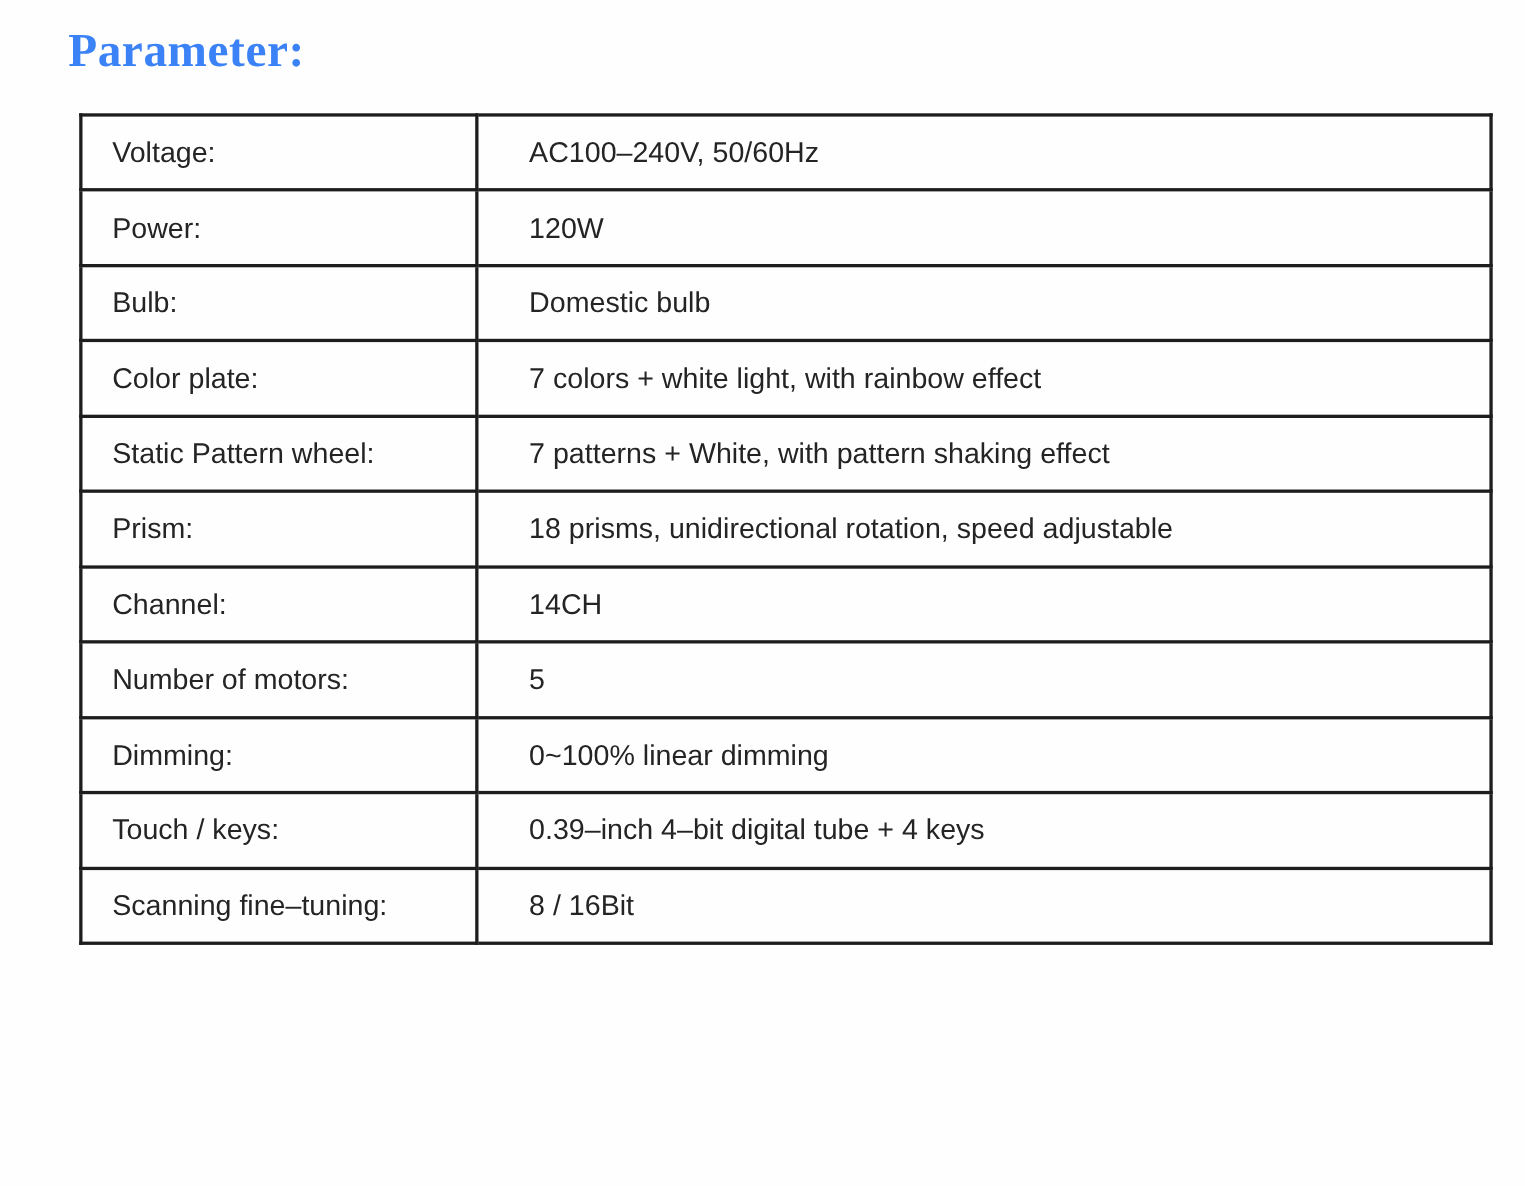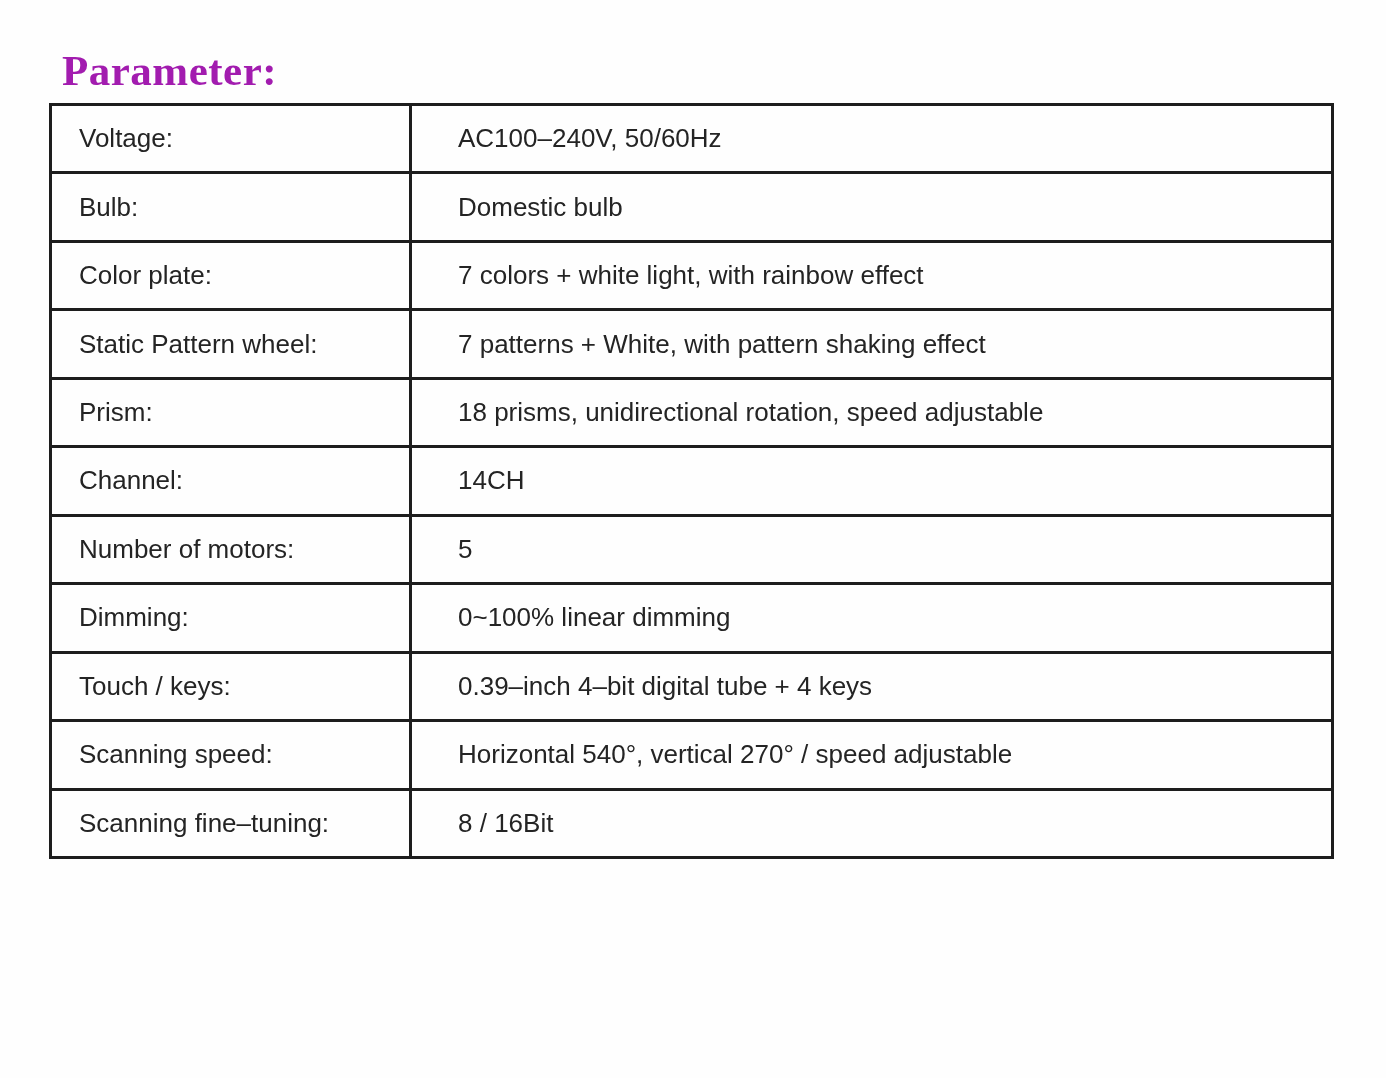--- a/index.html
+++ b/index.html
@@ -7,30 +7,30 @@
     width: 1386px;
     height: 1078px;
     background: #fefefe;
     font-family: "Liberation Sans", sans-serif;
     overflow: hidden;
     position: relative;
   }
   .page-title {
     position: absolute;
     left: 62px;
-    top: 46px;
+    top: 22px;
     font-family: "Liberation Serif", "DejaVu Serif", serif;
     font-weight: bold;
     font-size: 43px;
-    color: #a21caf;
+    color: #3b82f6;
     letter-spacing: 0.5px;
   }
   table.param-table {
     position: absolute;
-    left: 49px;
+    left: 72px;
     top: 103px;
     width: 1285px;
     height: 756px;
     border-collapse: collapse;
     table-layout: fixed;
   }
   table.param-table td {
     border: 3px solid #1d1d1d;
     font-size: 26px;
     color: #242424;
@@ -51,20 +51,24 @@
 
 <h1 class="page-title">Parameter:</h1>
 
 <table class="param-table">
   <tbody>
       <tr>
         <td class="label-cell">Voltage:</td>
         <td class="value-cell">AC100–240V, 50/60Hz</td>
       </tr>
       <tr>
+        <td class="label-cell">Power:</td>
+        <td class="value-cell">120W</td>
+      </tr>
+      <tr>
         <td class="label-cell">Bulb:</td>
         <td class="value-cell">Domestic bulb</td>
       </tr>
       <tr>
         <td class="label-cell">Color plate:</td>
         <td class="value-cell">7 colors + white light, with rainbow effect</td>
       </tr>
       <tr>
         <td class="label-cell">Static Pattern wheel:</td>
         <td class="value-cell">7 patterns + White, with pattern shaking effect</td>
@@ -83,21 +87,17 @@
       </tr>
       <tr>
         <td class="label-cell">Dimming:</td>
         <td class="value-cell">0~100% linear dimming</td>
       </tr>
       <tr>
         <td class="label-cell">Touch / keys:</td>
         <td class="value-cell">0.39–inch 4–bit digital tube + 4 keys</td>
       </tr>
       <tr>
-        <td class="label-cell">Scanning speed:</td>
-        <td class="value-cell">Horizontal 540°, vertical 270° / speed adjustable</td>
-      </tr>
-      <tr>
         <td class="label-cell">Scanning fine–tuning:</td>
         <td class="value-cell">8 / 16Bit</td>
       </tr>
     </tbody>
 </table>
 
 </body></html>

